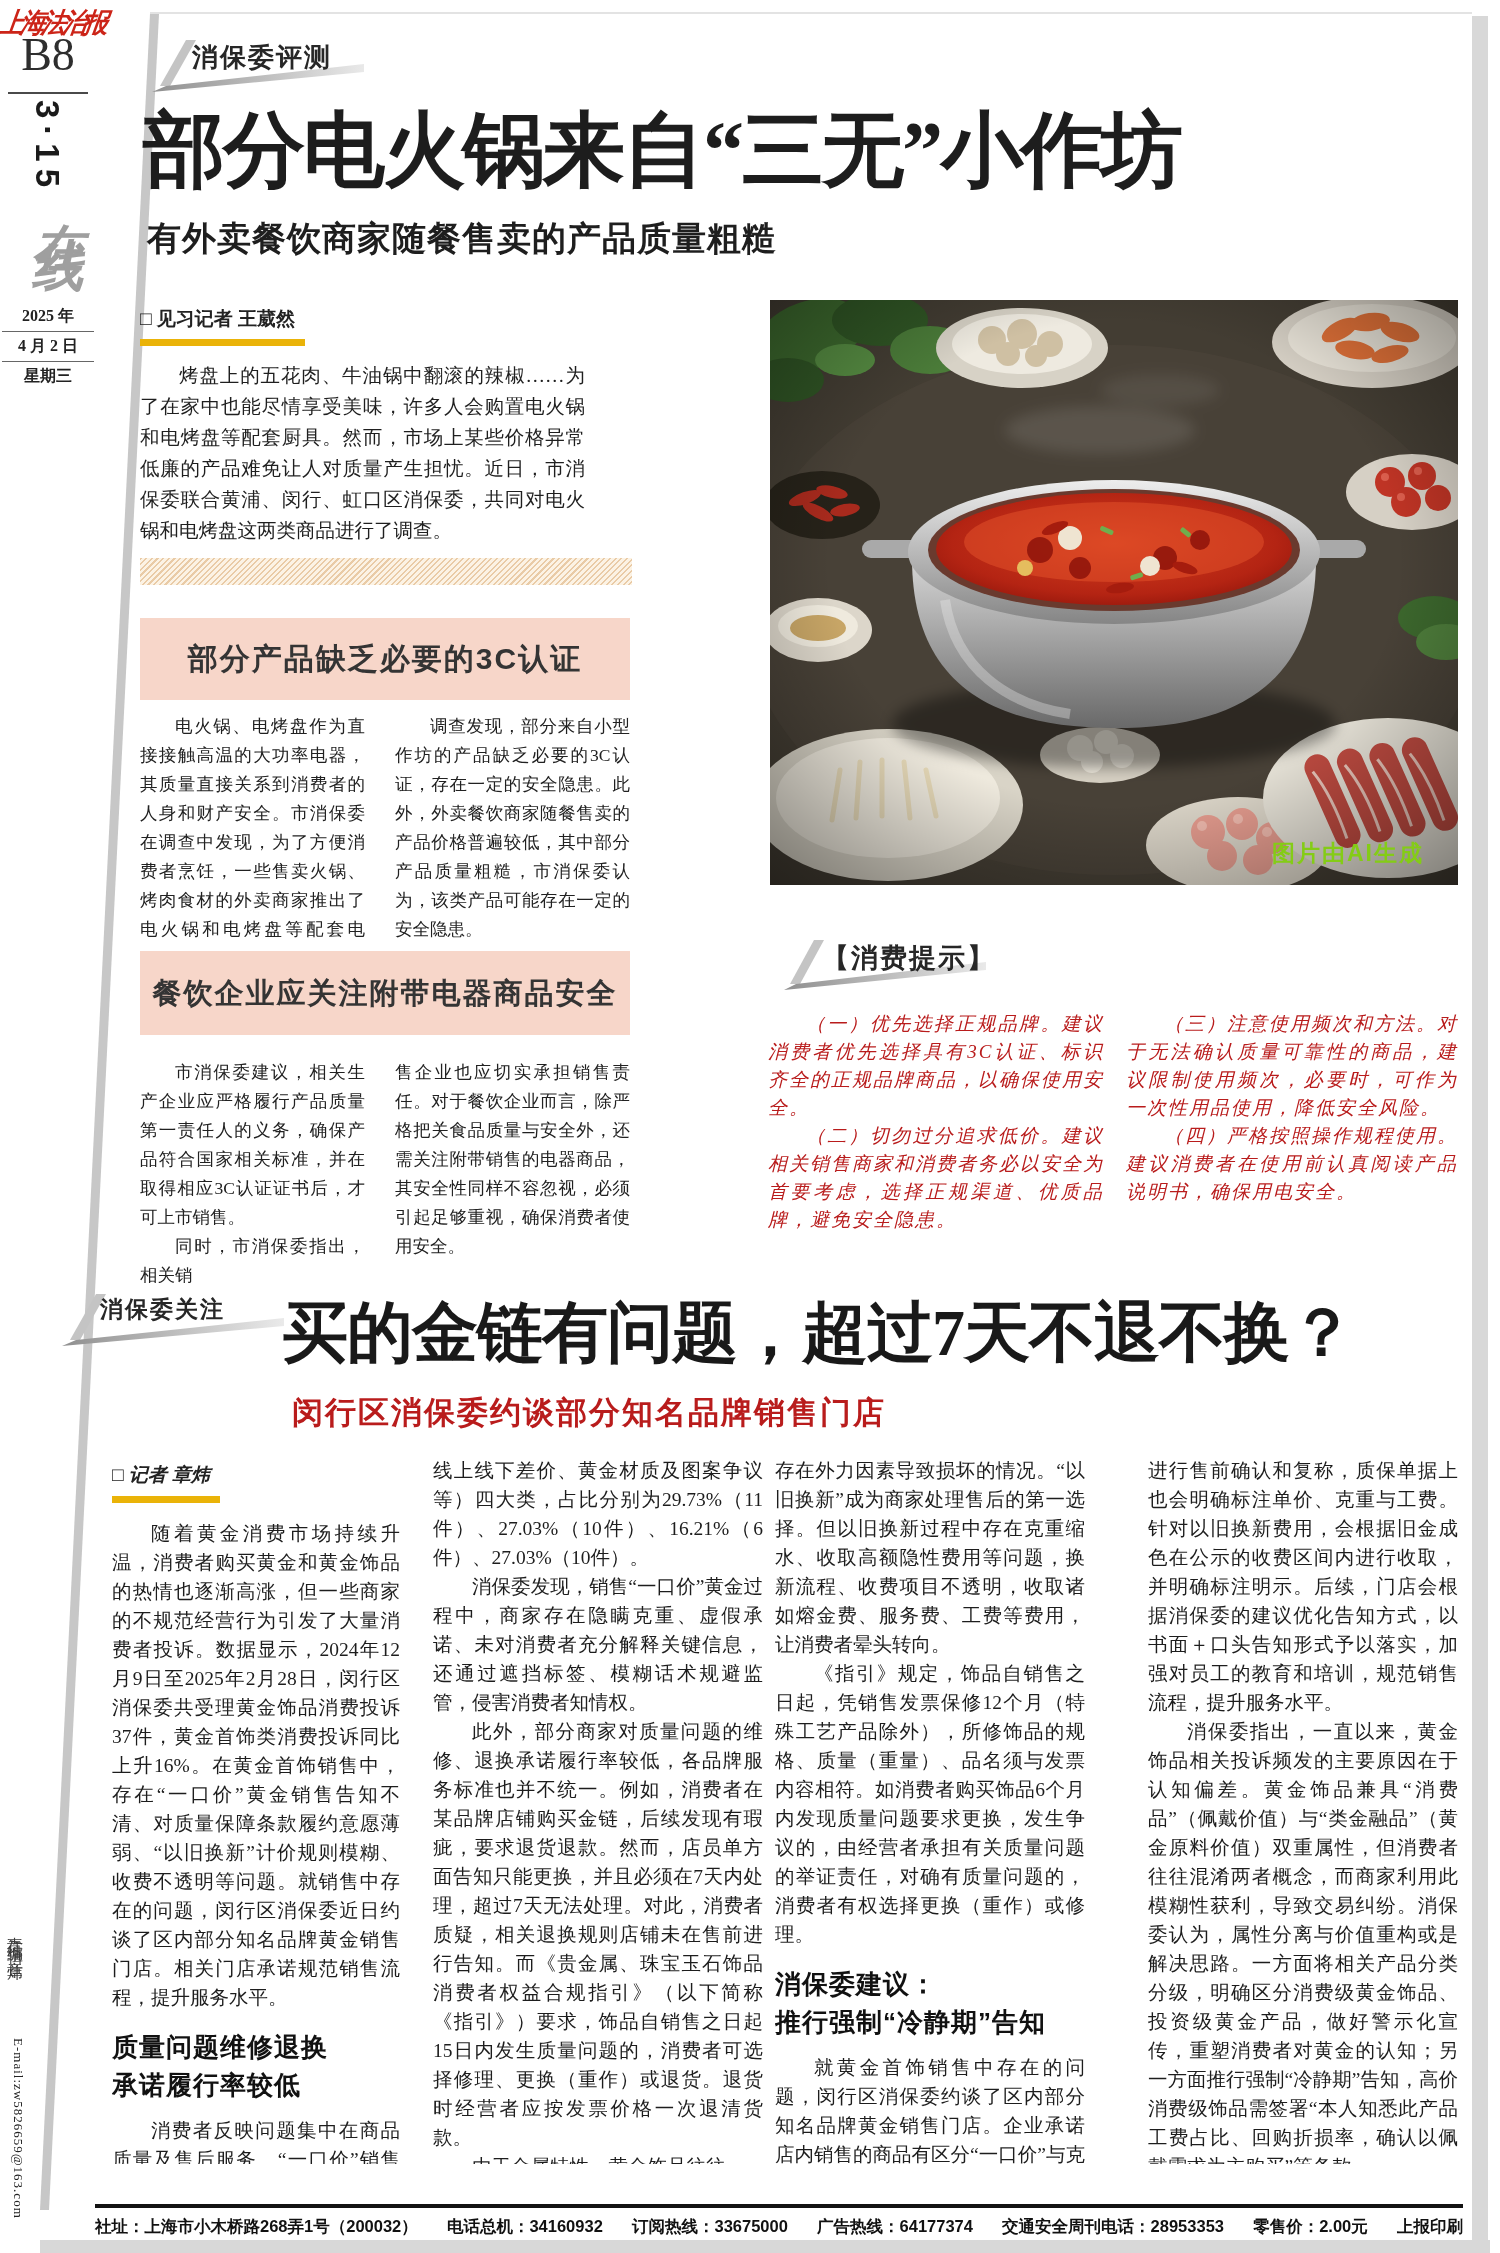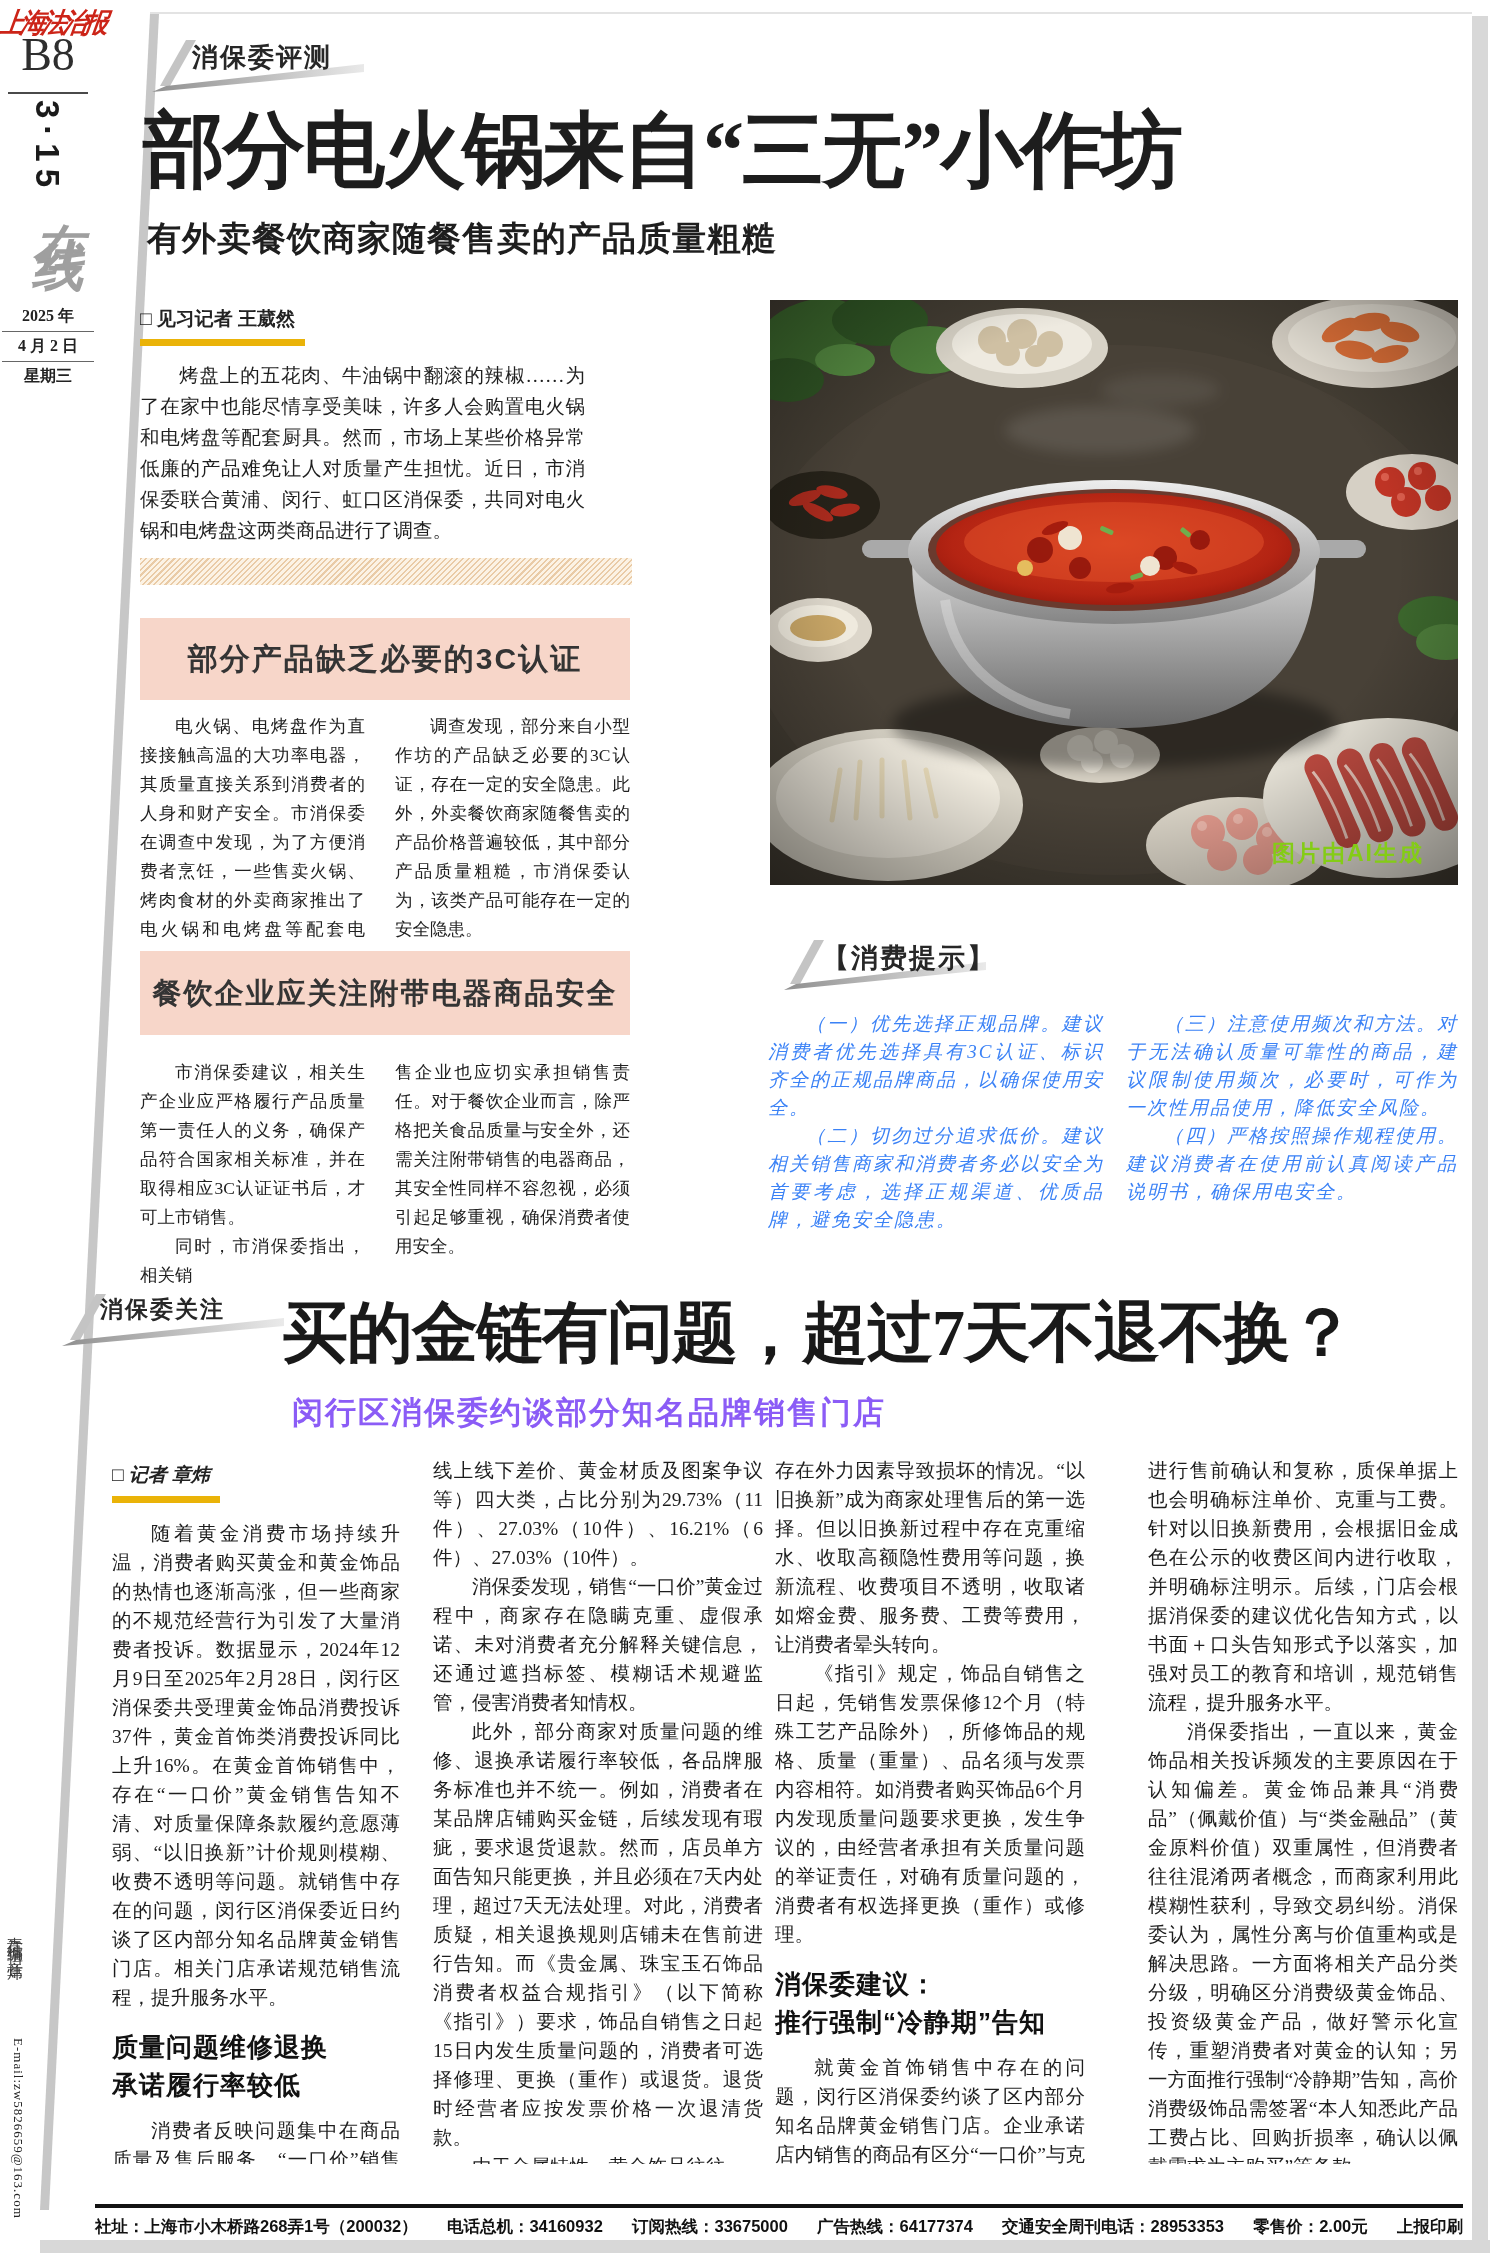--- a/index.html
+++ b/index.html
@@ -47,25 +47,25 @@
   .s-cont{text-indent:0;}
 
   
   .photo{left:770px;top:300px;width:688px;height:585px;background:#3d3831;}
   .photo svg{display:block;width:100%;height:100%;}
   .caption{right:34px;bottom:16px;font-family:"Liberation Sans",sans-serif;font-size:23px;
            font-weight:bold;color:#84cc16;letter-spacing:2px;}
 
   
   .tipcol{font-size:19px;line-height:28px;letter-spacing:2px;font-style:italic;
-          text-align:justify;color:#3b82f6;overflow:hidden;}
+          text-align:justify;color:#b91c1c;overflow:hidden;}
 
   
   .h2line{left:282px;top:1288px;font-size:66px;font-weight:900;color:#191919;letter-spacing:-1px;white-space:nowrap;}
-  .sub2{left:292px;top:1392px;font-size:31px;font-weight:600;letter-spacing:2px;color:#8b5cf6;}
+  .sub2{left:292px;top:1392px;font-size:31px;font-weight:600;letter-spacing:2px;color:#b91c1c;}
   .a2wrap{left:112px;top:1456px;width:1346px;height:708px;display:flex;align-items:flex-start;}
   .a2col{font-size:19.5px;line-height:29px;text-align:justify;color:#1d1d1d;overflow:hidden;height:708px;}
   .a2c1{width:288px;}
   .a2c2{width:330px;margin-left:33px;}
   .a2c3{width:310px;margin-left:12px;}
   .a2c4{width:310px;margin-left:63px;}
   .by2{margin:4px 0 16px 0;font-style:italic;}
   .a2col h3.s-h{font-family:"Liberation Sans",sans-serif;font-size:26px;line-height:38px;
         font-weight:bold;color:#111;margin:16px 0 12px 0;text-indent:0;letter-spacing:1px;
         white-space:pre-line;text-align:left;}

